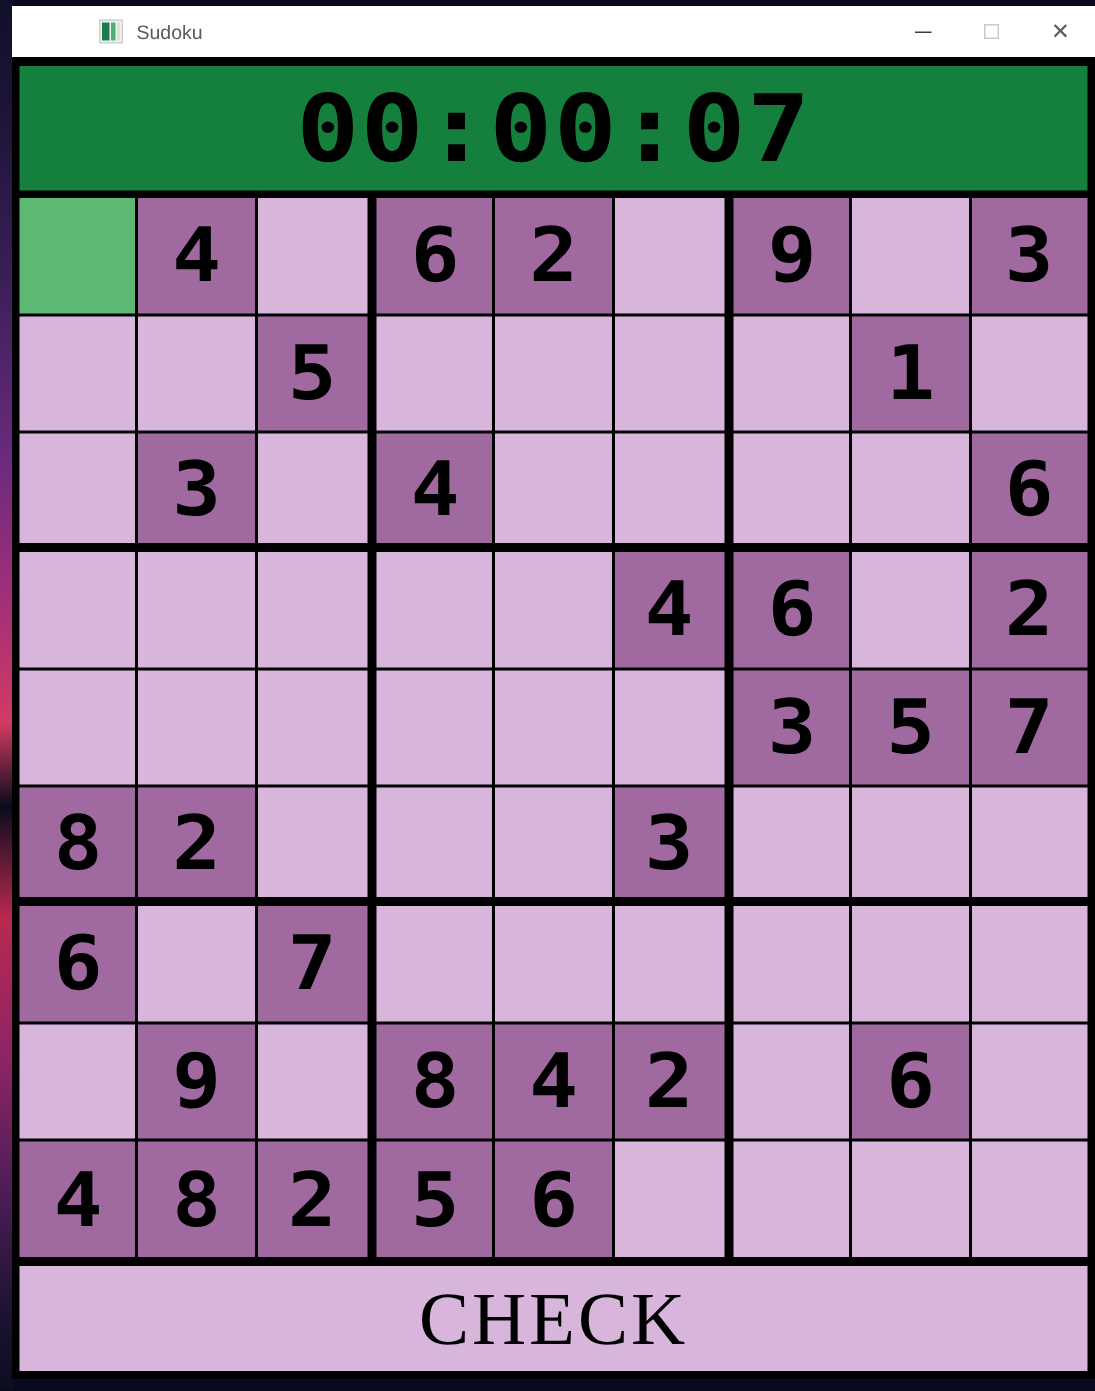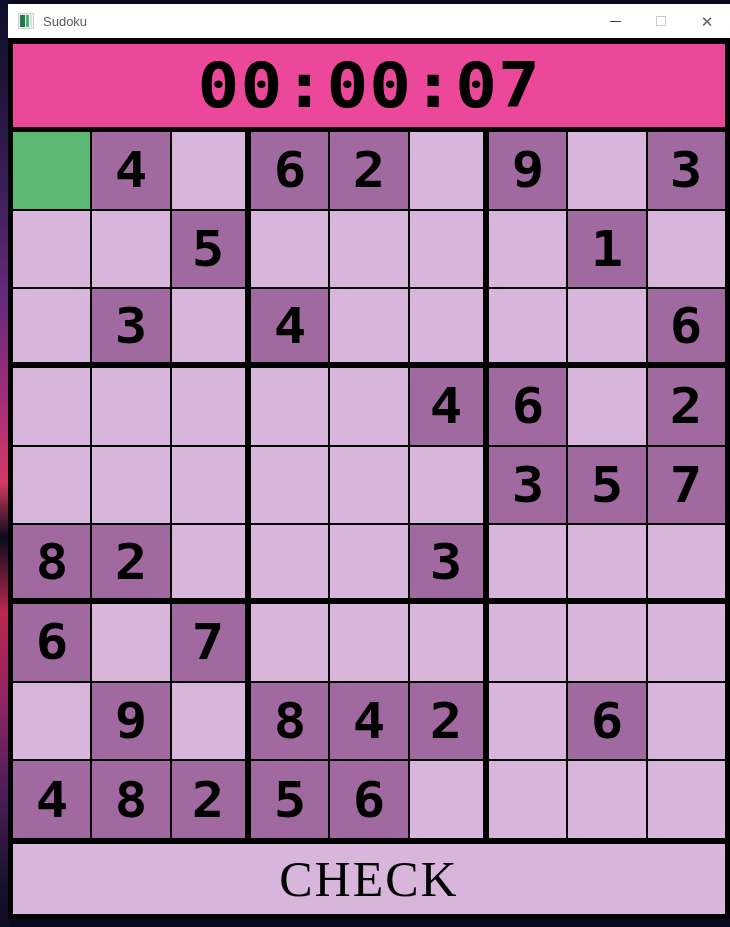--- a/index.html
+++ b/index.html
@@ -46,20 +46,21 @@
     box-sizing: border-box;
   }
 
   
   #titlebar {
     position: relative;
     height: 34px;
     background: #ffffff;
     display: flex;
     align-items: center;
+    padding-left: 48px;
   }
   #app-icon {
     width: 16px; height: 16px;
     margin-left: 10px;
     position: relative;
     flex: none;
     background: #f2f2f2;
     border: 1px solid #cfcfcf;
     box-sizing: border-box;
   }
@@ -96,21 +97,21 @@
     background: #000000;
     box-sizing: border-box;
     padding: 0;
   }
 
   
   #timer {
     position: absolute;
     left: 5px; top: 6px;
     width: 712px; height: 83px;
-    background: #ec4899;
+    background: #15803d;
     display: flex;
     align-items: center;
     justify-content: center;
   }
   #timer-text {
     font-family: "DejaVu Sans Mono", monospace;
     font-size: 62px;
     font-weight: 700;
     letter-spacing: 1px;
     color: #000000;

